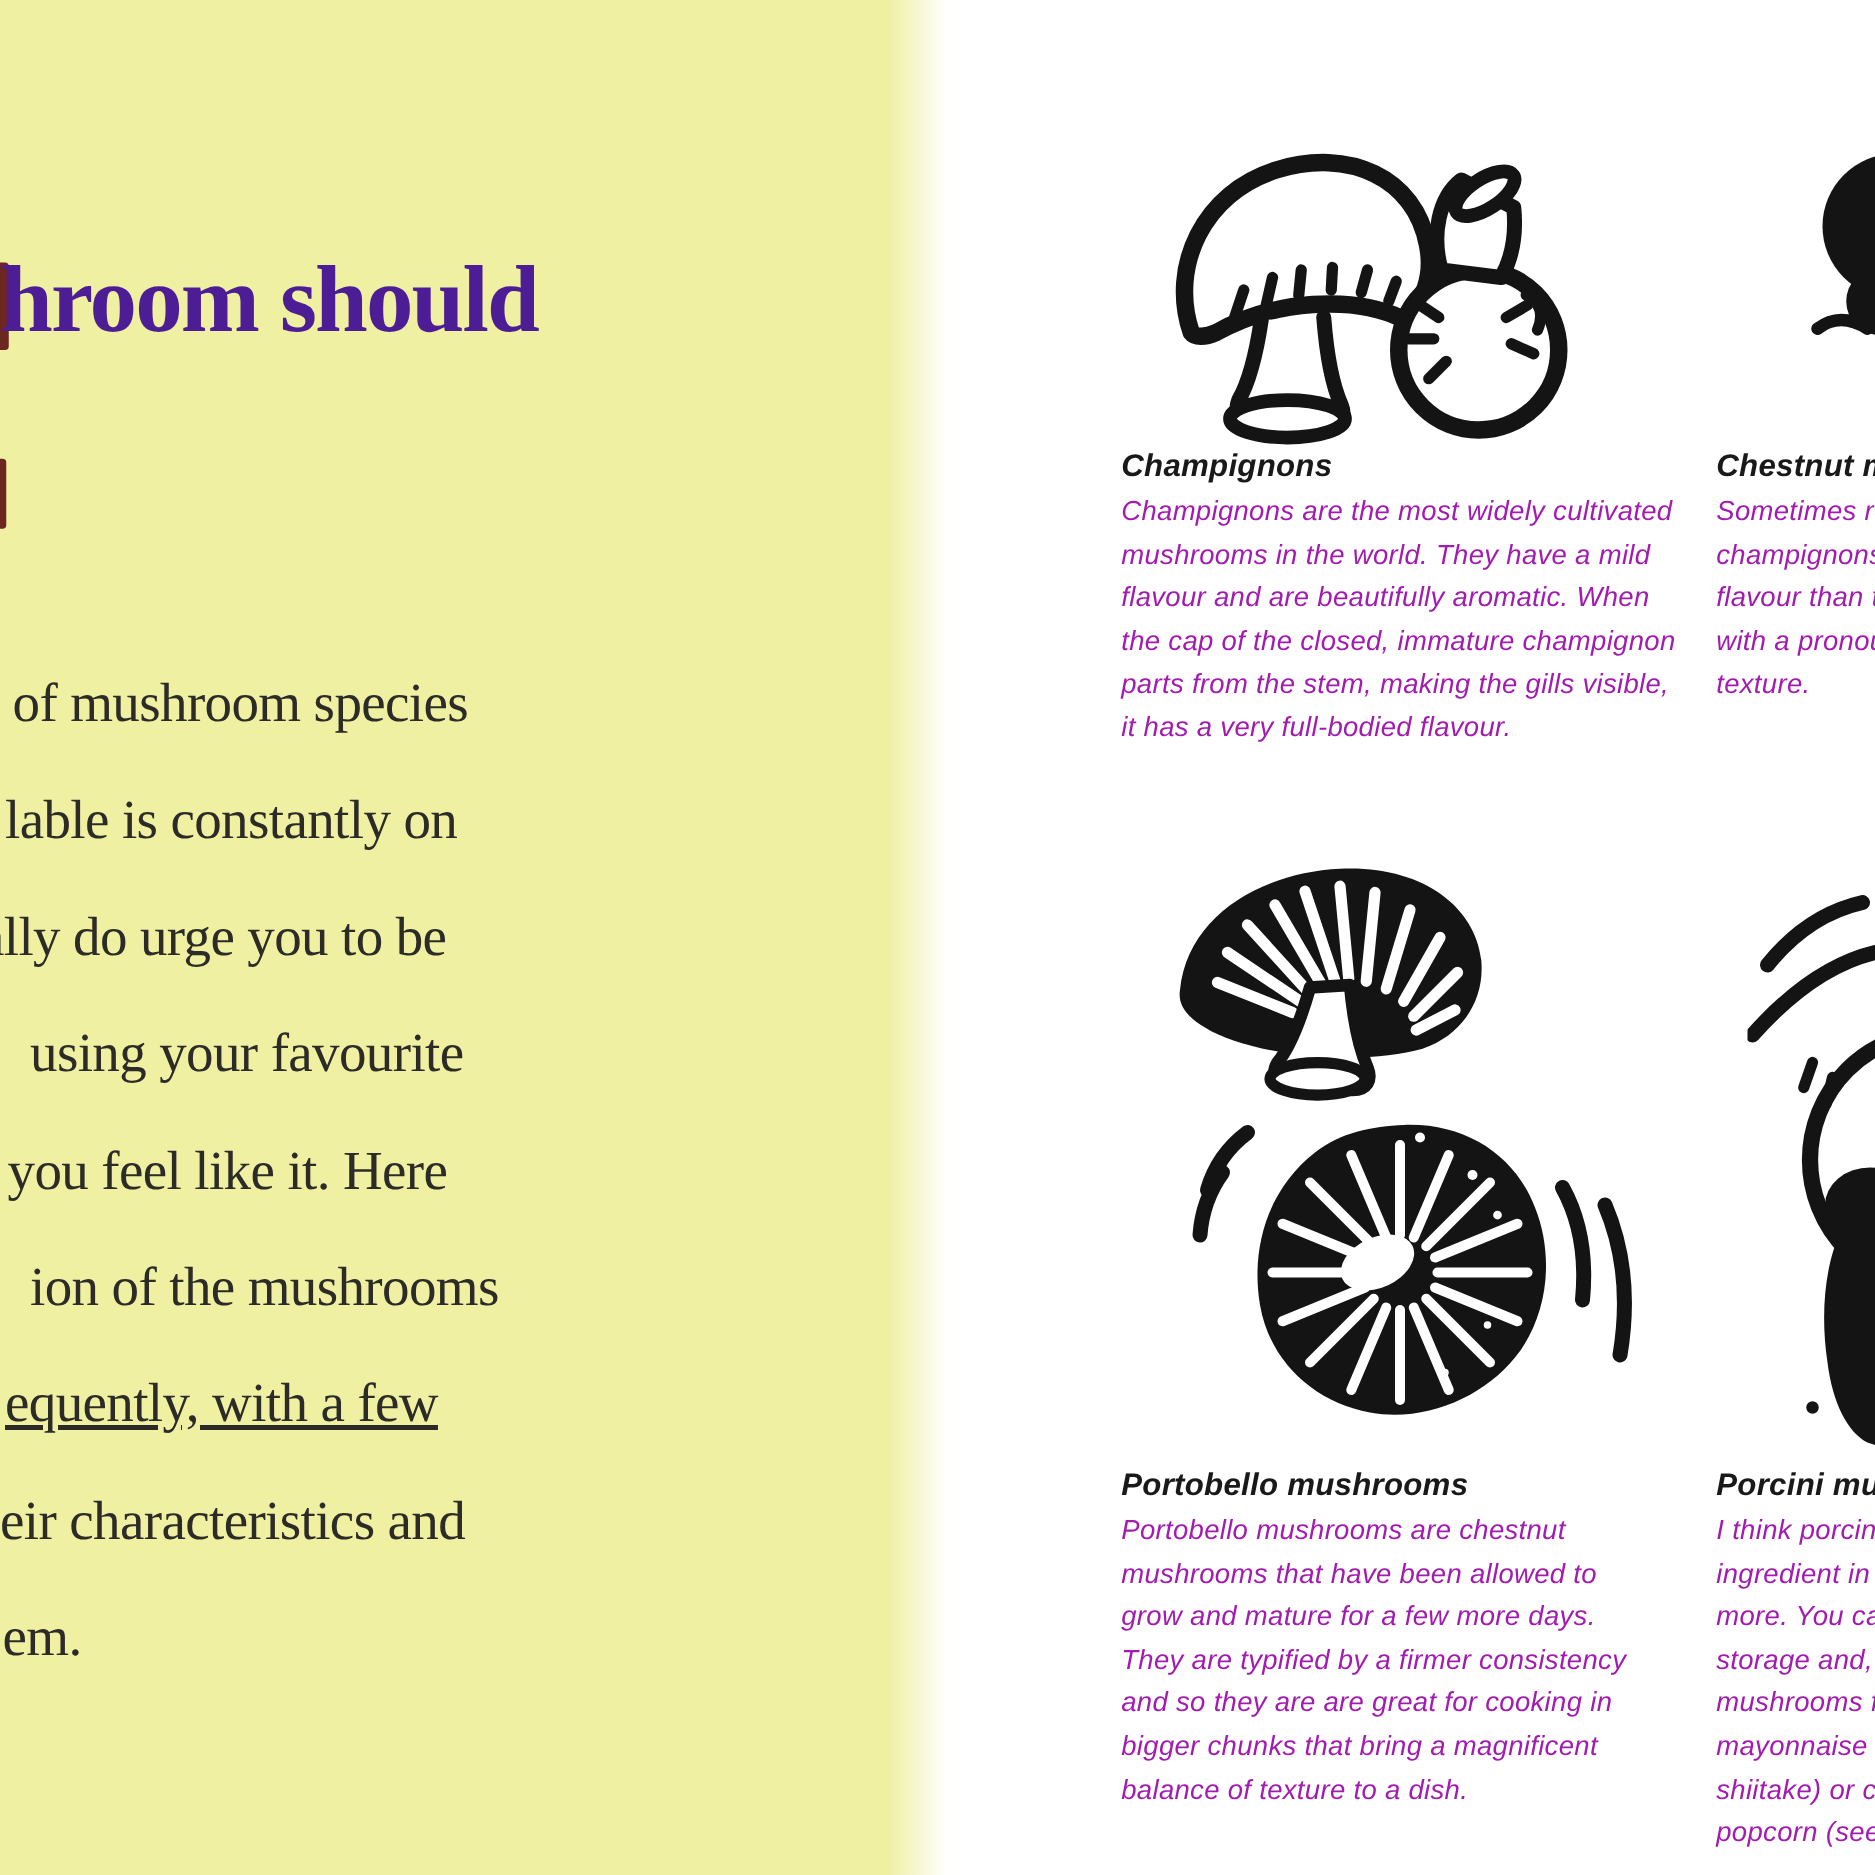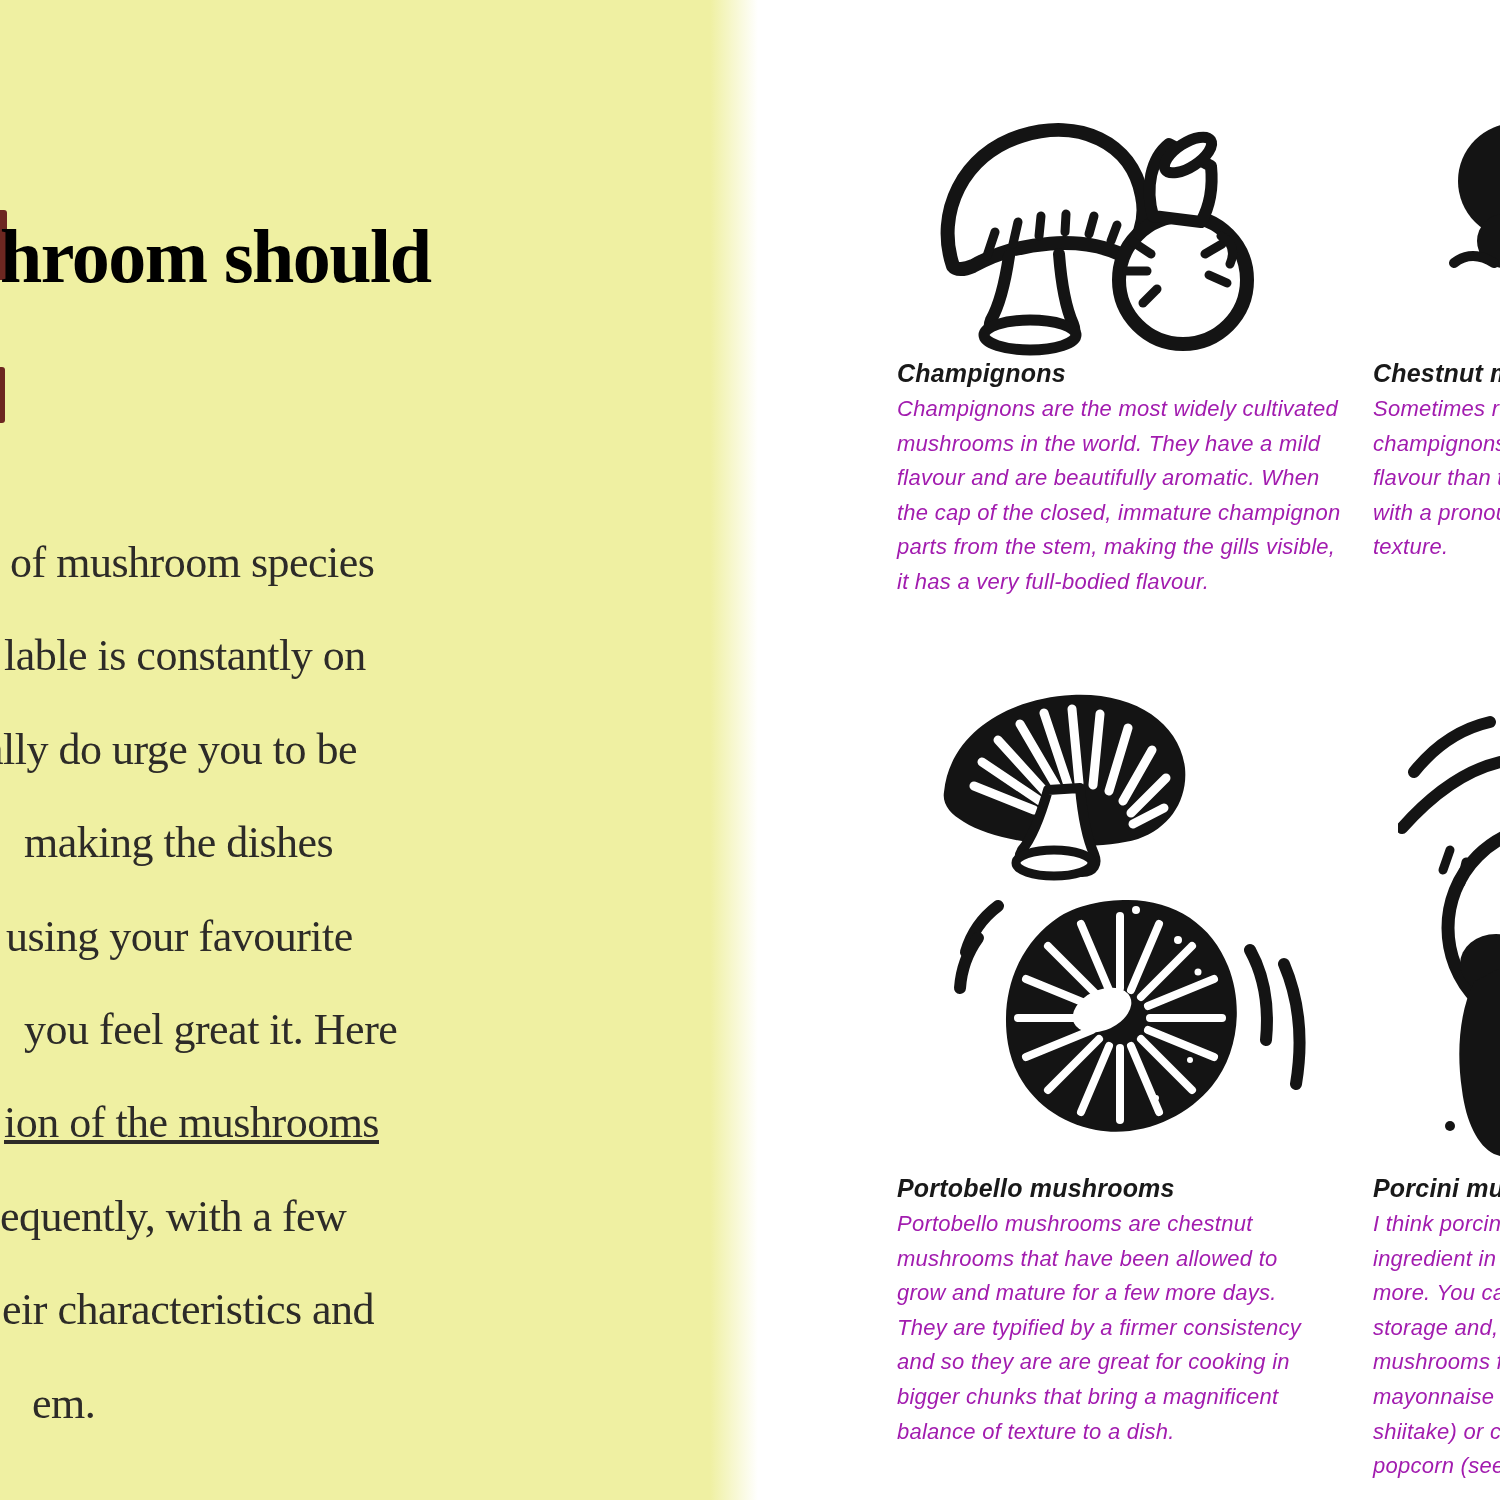--- a/index.html
+++ b/index.html
@@ -9,23 +9,23 @@
   }
   
   .left-panel{
     position:absolute;left:0;top:0;width:775px;height:1500px;
     background:linear-gradient(90deg,#eff0a2 0px,#eff0a2 710px,rgba(239,240,162,0) 758px);
   }
   .edge-mark{position:absolute;background:#6d2721;border-radius:0 3px 3px 0;}
   #edge1{left:0;top:210px;width:7px;height:70px;}
   #edge2{left:0;top:367px;width:5px;height:56px;}
   .left-heading{
-    position:absolute;left:0;top:213px;
+    position:absolute;left:0;top:197px;
     font-family:"Liberation Serif",serif;font-weight:700;font-size:76px;
-    color:#000000;letter-spacing:-1.5px;white-space:nowrap;
+    color:#4c1d95;letter-spacing:-1.5px;white-space:nowrap;
   }
   .left-lines{
     position:absolute;left:0;top:516px;width:770px;
     font-family:"Liberation Serif",serif;font-size:44px;color:#2d2b28;
   }
   .left-lines .ln{height:93.4px;line-height:93.4px;white-space:nowrap;letter-spacing:-0.5px;}
   .left-lines .ln:nth-child(1){margin-left:10px;}
   .left-lines .ln:nth-child(2){margin-left:4px;}
   .left-lines .ln:nth-child(3){margin-left:-16px;}
   .left-lines .ln:nth-child(4){margin-left:24px;}
@@ -58,23 +58,22 @@
 <div class="left-panel"></div>
 <div class="edge-mark" id="edge1"></div>
 <div class="edge-mark" id="edge2"></div>
 
 <div class="left-heading">hroom should</div>
 
 <div class="left-lines">
   <div class="ln">of mushroom species</div>
   <div class="ln">lable is constantly on</div>
   <div class="ln">ally do urge you to be</div>
-  <div class="ln">making the dishes</div>
   <div class="ln">using your favourite</div>
-  <div class="ln">you feel great it. Here</div>
+  <div class="ln">you feel like it. Here</div>
   <div class="ln">ion of the mushrooms</div>
   <div class="ln">equently, with a few</div>
   <div class="ln">eir characteristics and</div>
   <div class="ln">em.</div>
 </div>
 
 <svg class="illus" style="left:925px;top:108px;" width="360" height="250" viewBox="0 0 360 250">
   <g stroke="#141414" fill="#ffffff" stroke-linecap="round" stroke-linejoin="round">
 
     <path d="M28,158 C10,105 38,46 96,28 C154,10 207,34 217,88 C222,112 214,136 197,147 C158,128 94,132 48,158 C39,162 31,162 28,158 Z" stroke-width="14"></path>

